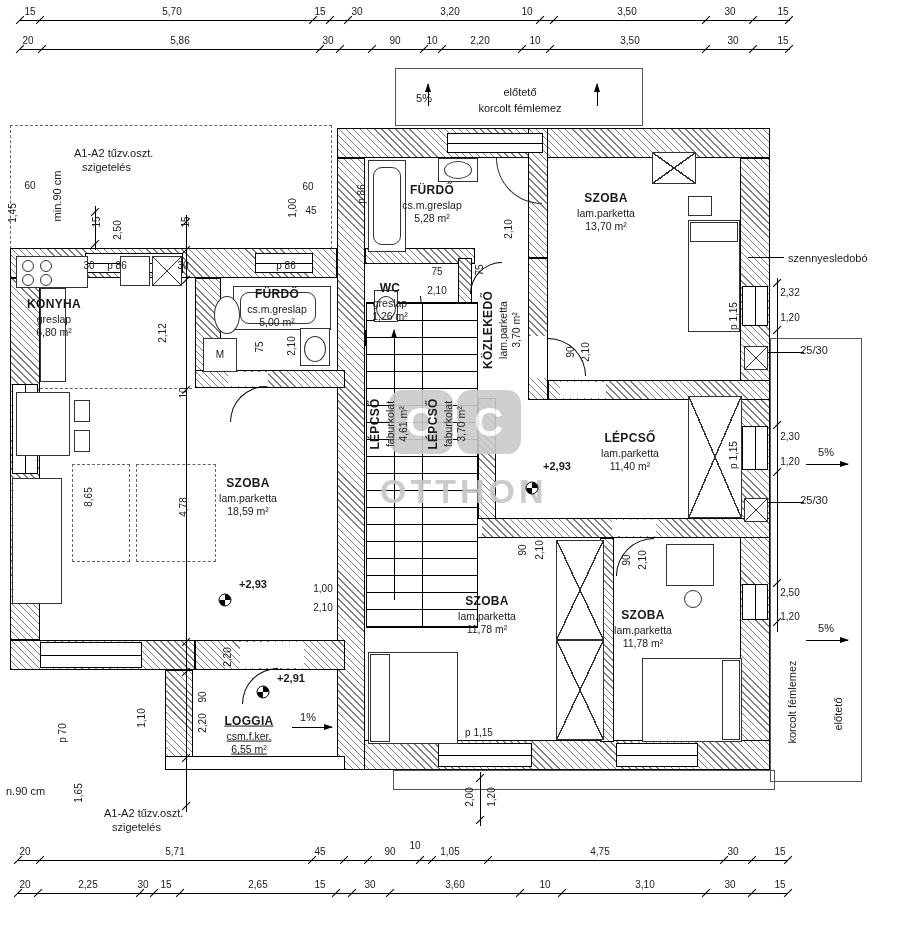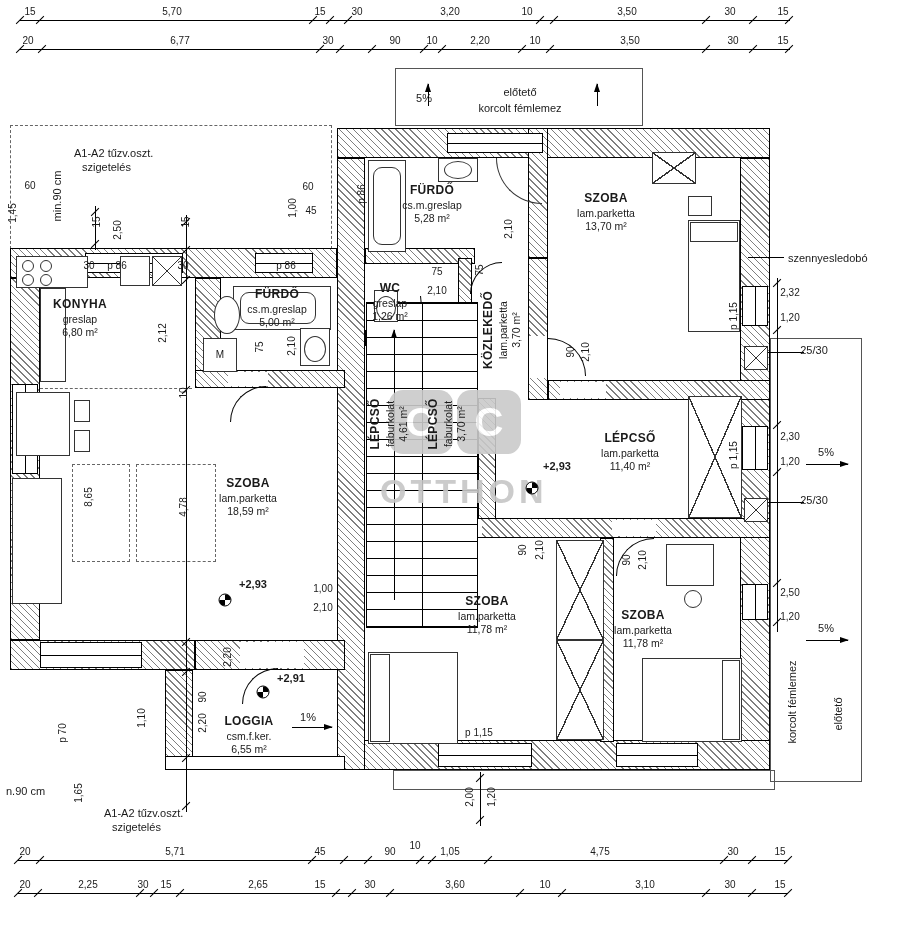--- a/index.html
+++ b/index.html
@@ -199,21 +199,21 @@
   <div class="ann c" style="left:520px;top:92px">előtető</div>
   <div class="ann c" style="left:520px;top:108px">korcolt fémlemez</div>
   <div class="ann v" style="left:792px;top:702px">korcolt fémlemez</div>
   <div class="ann v" style="left:838px;top:714px">előtető</div>
   <div class="ann c" style="left:826px;top:452px">5%</div>
   <div class="ann c" style="left:826px;top:628px">5%</div>
   <div class="ann c" style="left:308px;top:717px">1%</div>
   <div class="ann c" style="left:814px;top:350px">25/30</div>
   <div class="ann c" style="left:814px;top:500px">25/30</div>
 
-<div class="room-label" style="left: 54px; top: 318px; margin-left: 26px;">
+<div class="room-label" style="left: 54px; top: 318px;">
       <div class="rn">KONYHA</div>
       <div class="rf">greslap</div>
       <div class="ra">6,80 m²</div>
     </div>
     <div class="room-label" style="left: 277px; top: 308px;">
       <div class="rn">FÜRDŐ</div>
       <div class="rf">cs.m.greslap</div>
       <div class="ra">5,00 m²</div>
     </div>
     <div class="room-label" style="left: 432px; top: 204px;">
@@ -259,21 +259,21 @@
     <div class="room-label" style="left: 487px; top: 615px;">
       <div class="rn">SZOBA</div>
       <div class="rf">lam.parketta</div>
       <div class="ra">11,78 m²</div>
     </div>
     <div class="room-label" style="left: 643px; top: 629px;">
       <div class="rn">SZOBA</div>
       <div class="rf">lam.parketta</div>
       <div class="ra">11,78 m²</div>
     </div>
-    <div class="room-label" style="left: 249px; top: 735px;">
+    <div class="room-label" style="left: 249px; top: 735px; text-decoration: underline;">
       <div class="rn">LOGGIA</div>
       <div class="rf">csm.f.ker.</div>
       <div class="ra">6,55 m²</div>
     </div>
     <div class="lvl" style="left: 225px; top: 600px;"></div>
     <div class="lvltext" style="left: 253px; top: 584px;">+2,93</div>
     <div class="lvl" style="left: 532px; top: 488px;"></div>
     <div class="lvltext" style="left: 557px; top: 466px;">+2,93</div>
     <div class="lvl" style="left: 263px; top: 692px;"></div>
     <div class="lvltext" style="left: 291px; top: 678px;">+2,91</div>
@@ -304,21 +304,21 @@
     <div class="tick" style="left: 340px; top: 49px;"></div>
     <div class="tick" style="left: 372px; top: 49px;"></div>
     <div class="tick" style="left: 424px; top: 49px;"></div>
     <div class="tick" style="left: 442px; top: 49px;"></div>
     <div class="tick" style="left: 522px; top: 49px;"></div>
     <div class="tick" style="left: 550px; top: 49px;"></div>
     <div class="tick" style="left: 706px; top: 49px;"></div>
     <div class="tick" style="left: 753px; top: 49px;"></div>
     <div class="tick" style="left: 789px; top: 49px;"></div>
     <div class="dim" style="left: 28px; top: 41px;">20</div>
-    <div class="dim" style="left: 180px; top: 41px;">6,77</div>
+    <div class="dim" style="left: 180px; top: 41px;">5,86</div>
     <div class="dim" style="left: 328px; top: 41px;">30</div>
     <div class="dim" style="left: 395px; top: 41px;">90</div>
     <div class="dim" style="left: 432px; top: 41px;">10</div>
     <div class="dim" style="left: 480px; top: 41px;">2,20</div>
     <div class="dim" style="left: 535px; top: 41px;">10</div>
     <div class="dim" style="left: 630px; top: 41px;">3,50</div>
     <div class="dim" style="left: 733px; top: 41px;">30</div>
     <div class="dim" style="left: 783px; top: 41px;">15</div>
     <div class="dline" style="left: 18px; top: 860px; width: 770px;"></div>
     <div class="tick" style="left: 18px; top: 860px;"></div>

